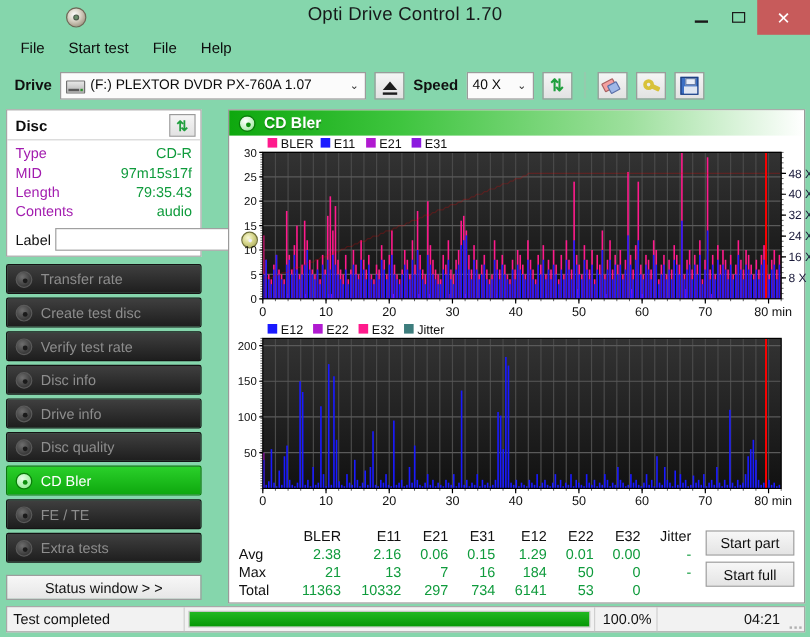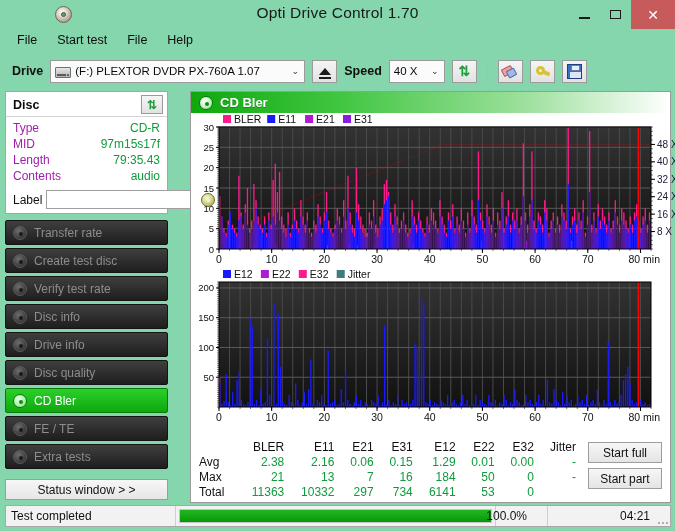--- a/index.html
+++ b/index.html
@@ -196,25 +196,25 @@
     width: 74px; height: 21px; background: linear-gradient(#f7f7f7,#e4e4e4);
     border: 1px solid #9d9d9d; font-size: 12px; color: #101010;
     display: flex; align-items: center; justify-content: center;
   }
   
   .statusbar {
     height: 22px; flex: 0 0 22px; margin: 2px 4px 4px 5px;
     display: flex; align-items: stretch;
     background: #f2f2f2; border: 1px solid #a8a8a8;
   }
-  .sb-text { width: 170px; display:flex;align-items:center;padding-left:5px;font-size:12px;color:#111;border-right:1px solid #cfcfcf;}
+  .sb-text { width: 148px; display:flex;align-items:center;padding-left:5px;font-size:12px;color:#111;border-right:1px solid #cfcfcf;}
   .sb-progress { flex: 1; display: flex; align-items: center; padding: 2px 3px; border-right: 1px solid #cfcfcf;}
   .sb-bar-track { flex: 1; height: 14px; background: #fff; border: 1px solid #c6c6c6; }
   .sb-bar-fill { height: 100%; background: linear-gradient(#22b822,#069806); }
-  .sb-pct { width: 52px; display:flex;align-items:center;justify-content:flex-end;padding-right:20px;font-size:12px;color:#111;border-right:1px solid #cfcfcf;}
+  .sb-pct { width: 52px; display:flex;align-items:center;justify-content:flex-end;padding-right:4px;font-size:12px;color:#111;border-right:1px solid #cfcfcf;}
   .sb-time { width: 108px; display:flex;align-items:center;justify-content:flex-end;padding-right:6px;font-size:12px;color:#111;}
   .sb-grip { width: 14px; display:flex;align-items:flex-end;justify-content:center;padding-bottom:2px;}
   .sb-grip i { display:block;width:2px;height:2px;background:#b0b0b0;margin:0 1px;}
 </style>
 </head>
 <body>
 
 <div class="window">
 
   <div class="titlebar">
@@ -1481,22 +1481,22 @@
               <td>297</td>
               <td>734</td>
               <td>6141</td>
               <td>53</td>
               <td>0</td>
               <td></td>
             </tr>
           </tbody>
         </table>
         <div class="stats-btns">
+          <div class="start-btn">Start part</div>
           <div class="start-btn">Start full</div>
-          <div class="start-btn">Start part</div>
         </div>
       </div>
     </div>
   </div>
 
   <div class="statusbar">
     <div class="sb-text">Test completed</div>
     <div class="sb-progress">
       <div class="sb-bar-track">
         <div class="sb-bar-fill" id="pbar" style="width: 100%;"></div>

